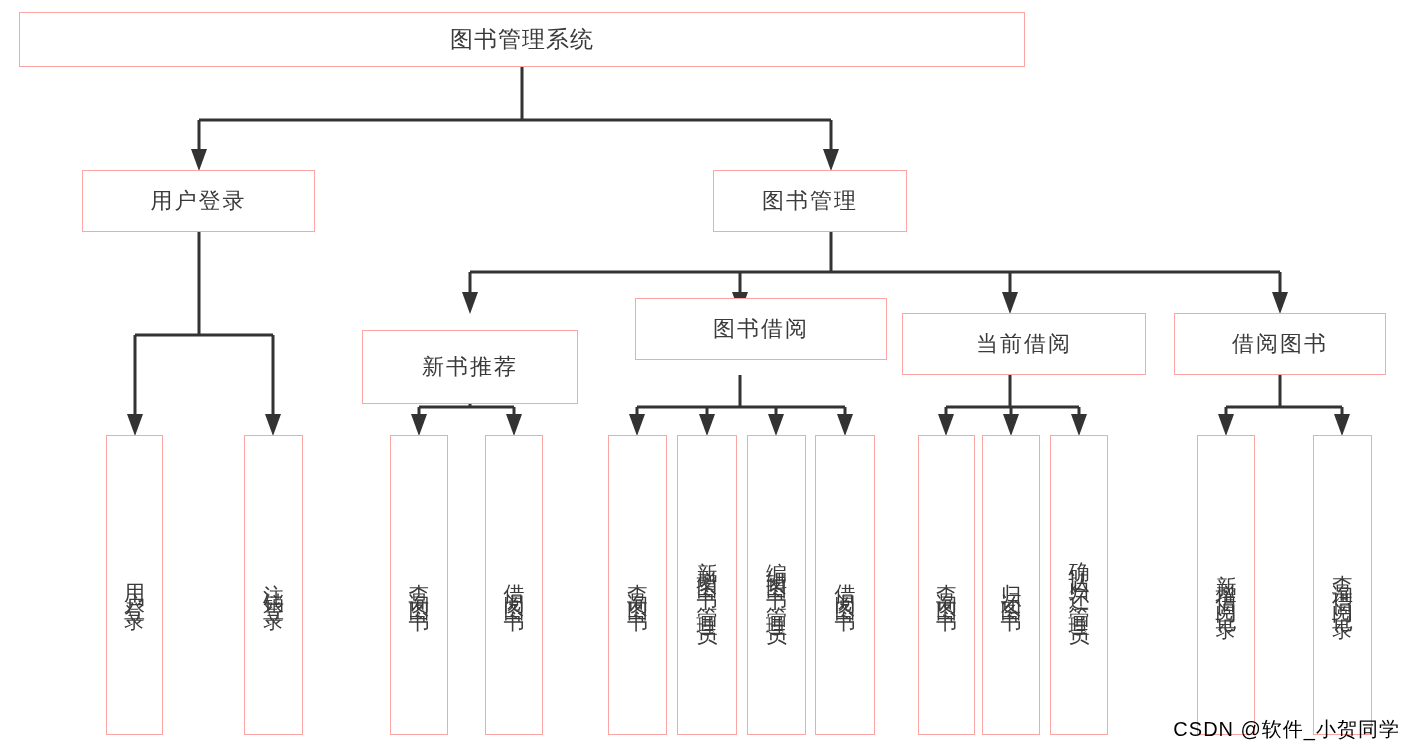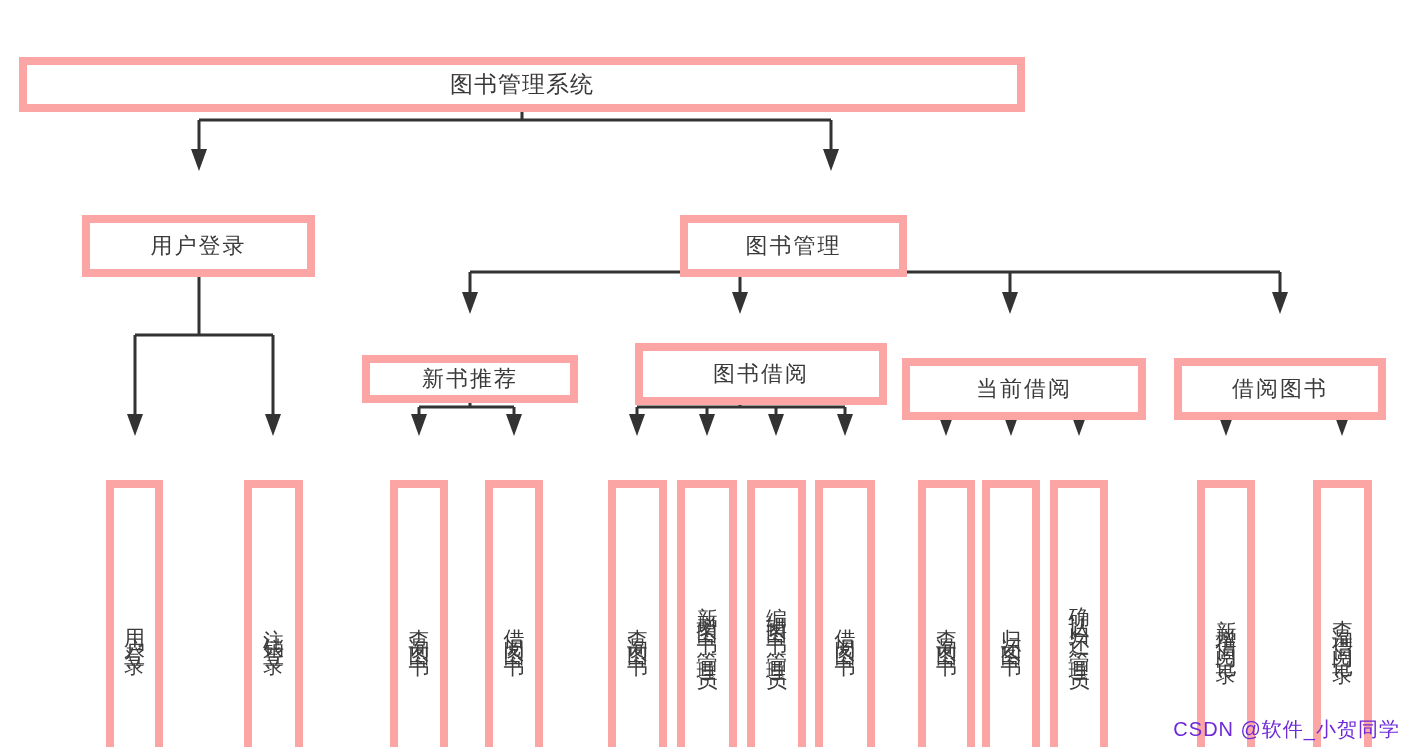--- a/index.html
+++ b/index.html
@@ -4,34 +4,33 @@
 <style>
   html,body{margin:0;padding:0;}
   body{
     width:1405px;height:747px;background:#ffffff;position:relative;overflow:hidden;
     font-family:"Liberation Sans","DejaVu Sans",sans-serif;
   }
   .canvas{position:absolute;left:0;top:0;width:1405px;height:747px;background:#ffffff;}
   .connectors{position:absolute;left:0;top:0;width:1405px;height:747px;}
   .box{
     position:absolute;box-sizing:border-box;
-    border:8px solid #fca5a5;background:#ffffff;color:#3a3a3a;
+    border:1px solid #fca5a5;background:#ffffff;color:#3a3a3a;
     display:flex;align-items:center;justify-content:center;
     text-align:center;
-    margin-top:45px;
   }
   .h{font-size:22px;letter-spacing:2px;}
   .title{font-size:23px;letter-spacing:1px;}
   .v{
     writing-mode:vertical-rl;text-orientation:mixed;
     font-size:21px;letter-spacing:9px;line-height:1.05;
   }
   .watermark{
     position:absolute;right:5px;bottom:4px;z-index:10;
-    font-size:20px;color:#6d28d9;letter-spacing:1px;
+    font-size:20px;color:#000000;letter-spacing:1px;
   }
 </style>
 </head>
 <body>
 
 <div class="canvas">
 
   <svg class="connectors" width="1405" height="747" viewBox="0 0 1405 747" fill="none" stroke="#333333" stroke-width="3">
 
     <g>
@@ -92,23 +91,23 @@
       <g fill="#333333" stroke="none">
         <polygon points="1218,414 1234,414 1226,436"></polygon>
         <polygon points="1334,414 1350,414 1342,436"></polygon>
       </g>
     </g>
   </svg>
 
   <div class="box h title" style="left:19px;top:12px;width:1006px;height:55px">图书管理系统</div>
 
   <div class="box h" style="left:82px;top:170px;width:233px;height:62px">用户登录</div>
-  <div class="box h" style="left:680px;top:170px;width:227px;height:62px">图书管理</div>
+  <div class="box h" style="left:713px;top:170px;width:194px;height:62px">图书管理</div>
 
-  <div class="box h" style="left:362px;top:310px;width:216px;height:48px">新书推荐</div>
+  <div class="box h" style="left:362px;top:330px;width:216px;height:74px">新书推荐</div>
   <div class="box h" style="left:635px;top:298px;width:252px;height:62px">图书借阅</div>
   <div class="box h" style="left:902px;top:313px;width:244px;height:62px">当前借阅</div>
   <div class="box h" style="left:1174px;top:313px;width:212px;height:62px">借阅图书</div>
 
   <div class="box v" style="left:106px;top:435px;width:57px;height:300px">用户登录</div>
   <div class="box v" style="left:244px;top:435px;width:59px;height:300px">注销登录</div>
 
   <div class="box v" style="left:390px;top:435px;width:58px;height:300px">查询图书</div>
   <div class="box v" style="left:485px;top:435px;width:58px;height:300px">借阅图书</div>
 

